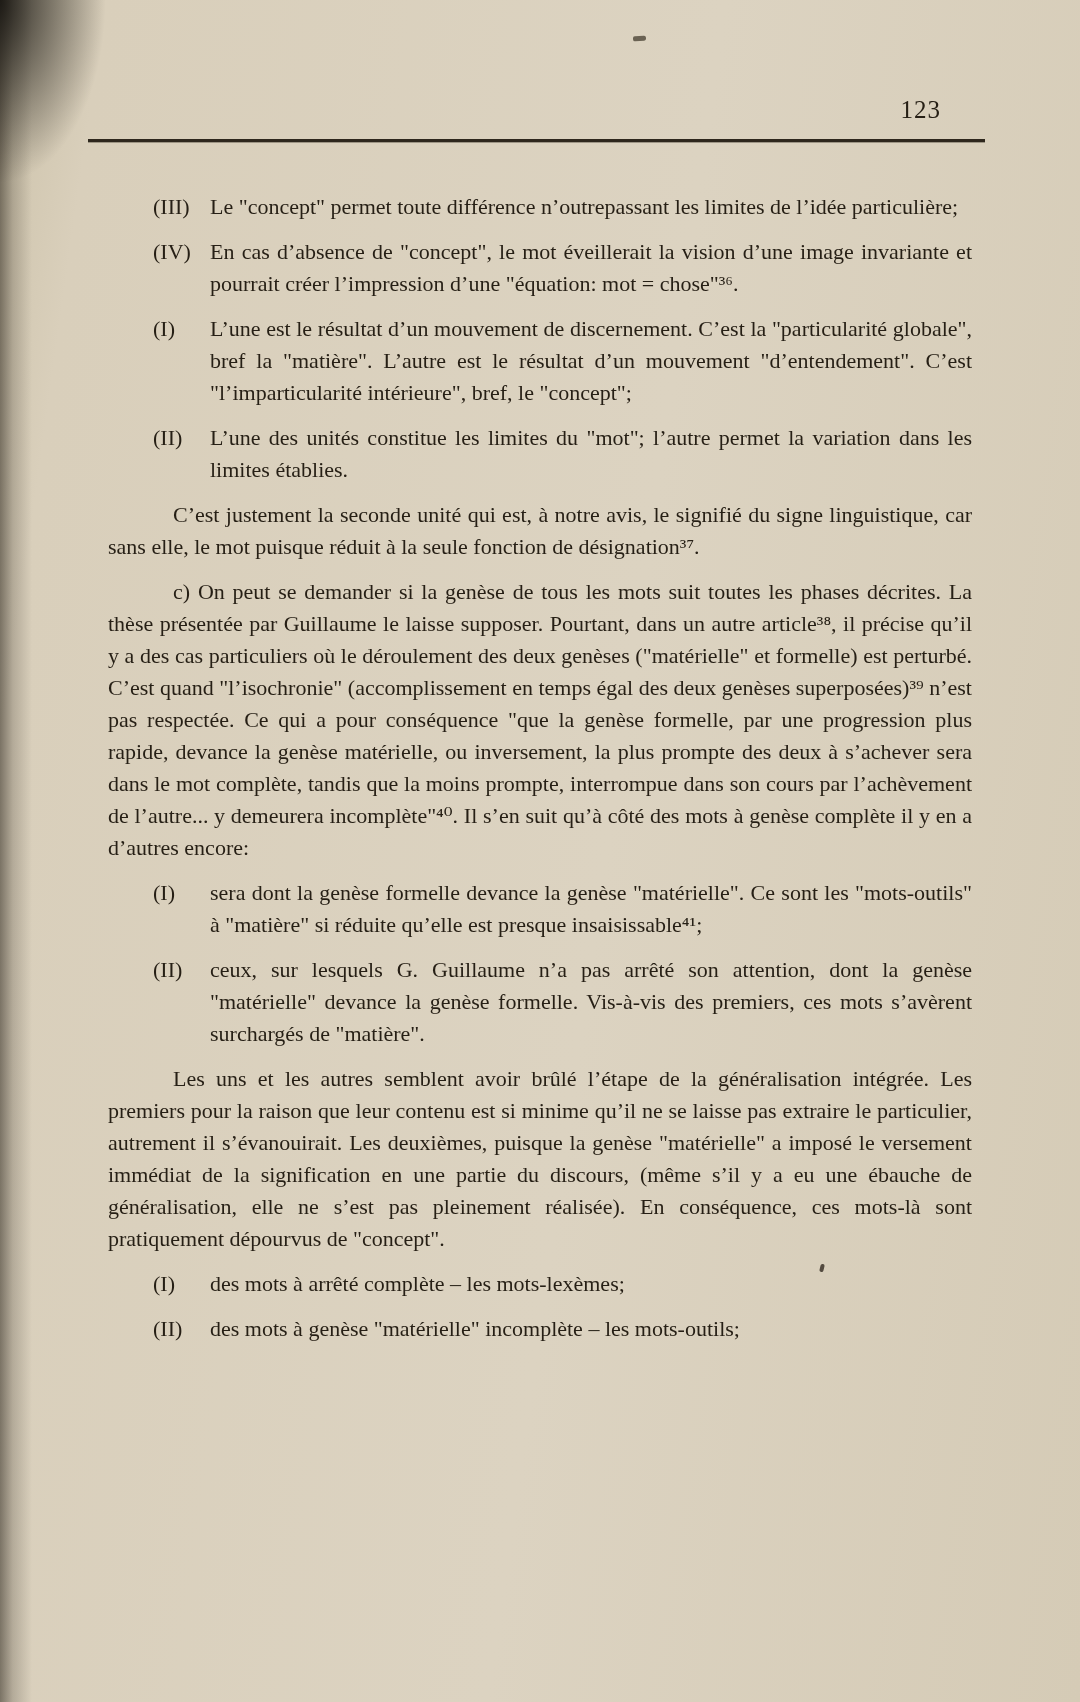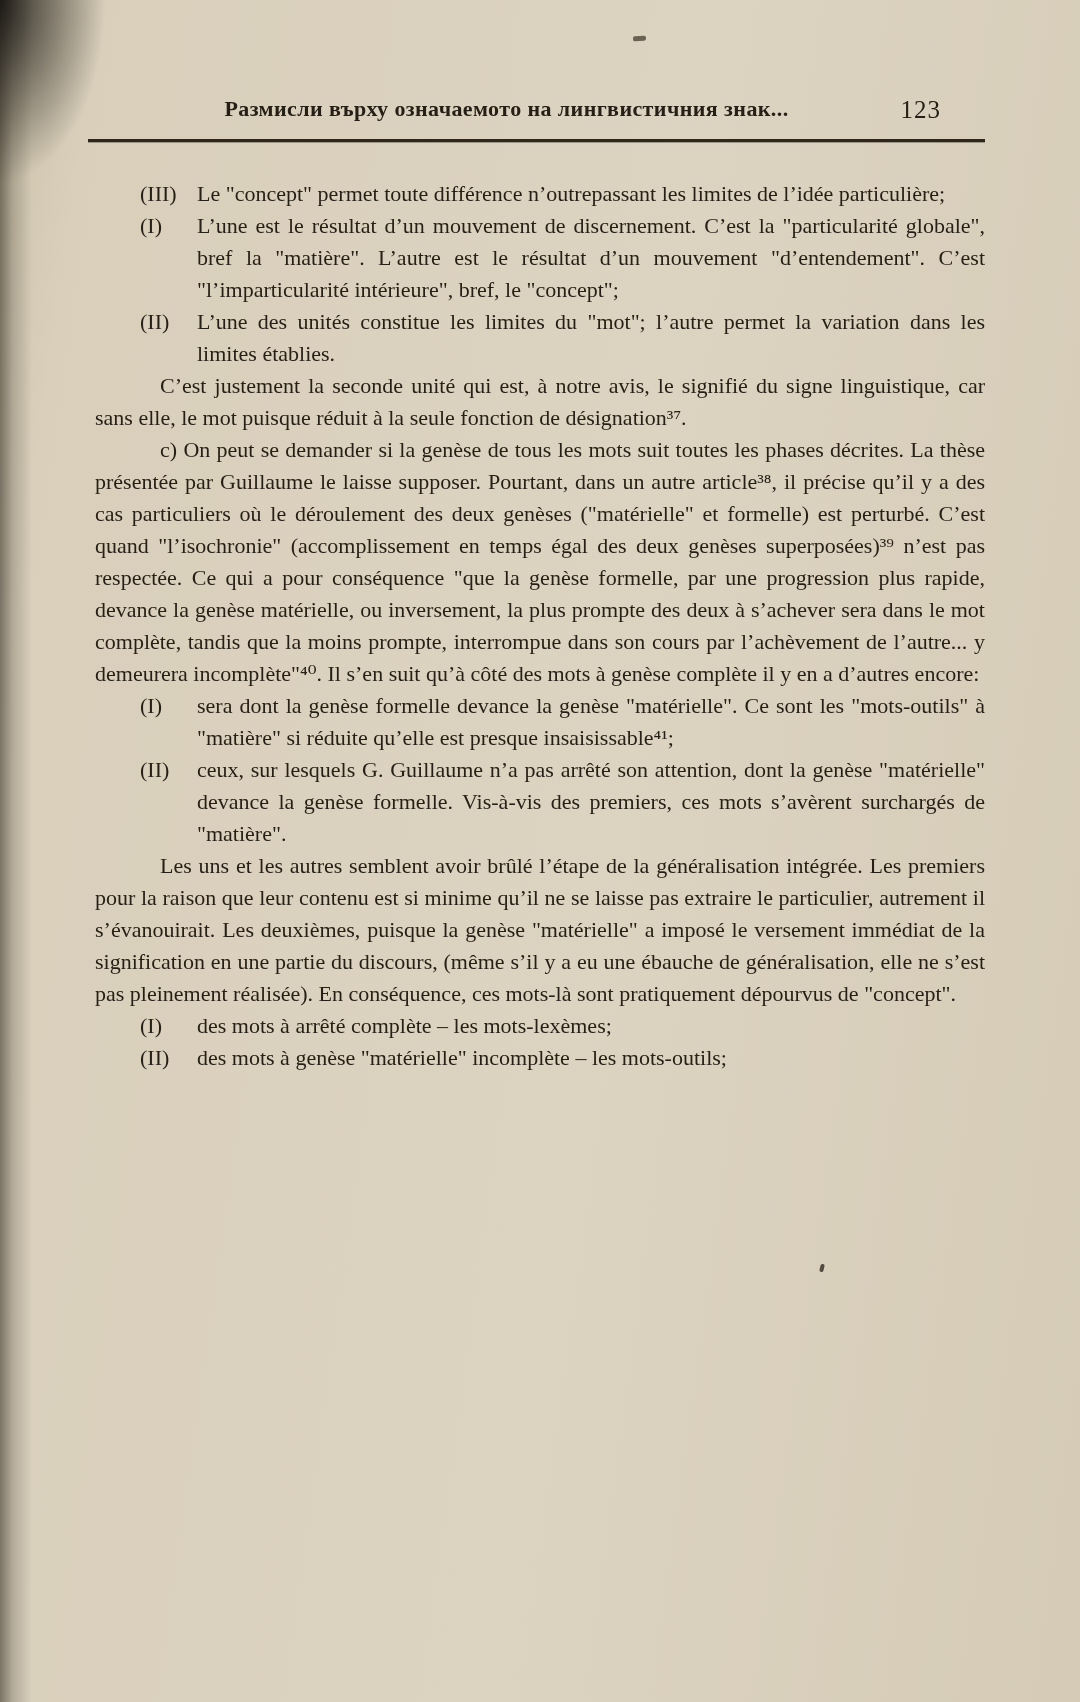--- a/index.html
+++ b/index.html
@@ -40,21 +40,21 @@
     position: absolute; left: 88px; right: 95px; top: 139px; height: 3px;
     background: #2e271d;
     box-shadow: 0 1px 0 rgba(46,39,29,0.35);
   }
   .content {
     position: absolute; left: 95px; top: 178px; width: 890px;
     font-size: 22px;
     line-height: 32px;
     text-align: justify;
   }
-  .content p { margin: 0; }
+  .content p { margin: 13px; }
   .para { text-indent: 65px; }
   .num-item { position: relative; padding-left: 102px; }
   .num-item .marker { position: absolute; left: 45px; top: 0; }
   .artifact-dash {
     position: absolute; left: 633px; top: 36px; width: 13px; height: 5px;
     background: #4e4637; transform: rotate(-4deg); border-radius: 2px; opacity: 0.8;
   }
   .artifact-speck {
     position: absolute; left: 820px; top: 1264px; width: 4px; height: 8px;
     background: #3c342a; border-radius: 2px; transform: rotate(14deg); opacity: 0.85;
@@ -63,27 +63,27 @@
 </head>
 <body>
 
 <div class="page">
   <div class="binding-shadow"></div>
   <div class="corner-shadow"></div>
   <div class="artifact-dash"></div>
   <div class="artifact-speck"></div>
 
   <div class="header">
-    <div class="header-title">Размисли върху означаемото на лингвистичния знак...</div>
     <div class="page-number">123</div>
   </div>
   <div class="header-rule"></div>
 
   <div class="content">
     <p class="num-item"><span class="marker">(III)</span><span>Le "concept" permet toute différence n’outrepassant les limites de l’idée particulière;</span></p>
+    <p class="num-item"><span class="marker">(IV)</span><span>En cas d’absence de "concept", le mot éveillerait la vision d’une image invariante et pourrait créer l’impression d’une "équation: mot = chose"³⁶.</span></p>
     <p class="num-item"><span class="marker">(I)</span><span>L’une est le résultat d’un mouvement de discernement. C’est la "particularité globale", bref la "matière". L’autre est le résultat d’un mouvement "d’entendement". C’est "l’imparticularité intérieure", bref, le "concept";</span></p>
     <p class="num-item"><span class="marker">(II)</span><span>L’une des unités constitue les limites du "mot"; l’autre permet la variation dans les limites établies.</span></p>
     <p class="para">C’est justement la seconde unité qui est, à notre avis, le signifié du signe linguistique, car sans elle, le mot puisque réduit à la seule fonction de désignation³⁷.</p>
     <p class="para">c) On peut se demander si la genèse de tous les mots suit toutes les phases décrites. La thèse présentée par Guillaume le laisse supposer. Pourtant, dans un autre article³⁸, il précise qu’il y a des cas particuliers où le déroulement des deux genèses ("matérielle" et formelle) est perturbé. C’est quand "l’isochronie" (accomplissement en temps égal des deux genèses superposées)³⁹ n’est pas respectée. Ce qui a pour conséquence "que la genèse formelle, par une progression plus rapide, devance la genèse matérielle, ou inversement, la plus prompte des deux à s’achever sera dans le mot complète, tandis que la moins prompte, interrompue dans son cours par l’achèvement de l’autre... y demeurera incomplète"⁴⁰. Il s’en suit qu’à côté des mots à genèse complète il y en a d’autres encore:</p>
     <p class="num-item"><span class="marker">(I)</span><span>sera dont la genèse formelle devance la genèse "matérielle". Ce sont les "mots-outils" à "matière" si réduite qu’elle est presque insaisissable⁴¹;</span></p>
     <p class="num-item"><span class="marker">(II)</span><span>ceux, sur lesquels G. Guillaume n’a pas arrêté son attention, dont la genèse "matérielle" devance la genèse formelle. Vis-à-vis des premiers, ces mots s’avèrent surchargés de "matière".</span></p>
     <p class="para">Les uns et les autres semblent avoir brûlé l’étape de la généralisation intégrée. Les premiers pour la raison que leur contenu est si minime qu’il ne se laisse pas extraire le particulier, autrement il s’évanouirait. Les deuxièmes, puisque la genèse "matérielle" a imposé le versement immédiat de la signification en une partie du discours, (même s’il y a eu une ébauche de généralisation, elle ne s’est pas pleinement réalisée). En conséquence, ces mots-là sont pratiquement dépourvus de "concept".</p>
     <p class="num-item"><span class="marker">(I)</span><span>des mots à arrêté complète – les mots-lexèmes;</span></p>
     <p class="num-item"><span class="marker">(II)</span><span>des mots à genèse "matérielle" incomplète – les mots-outils;</span></p>
   </div>

